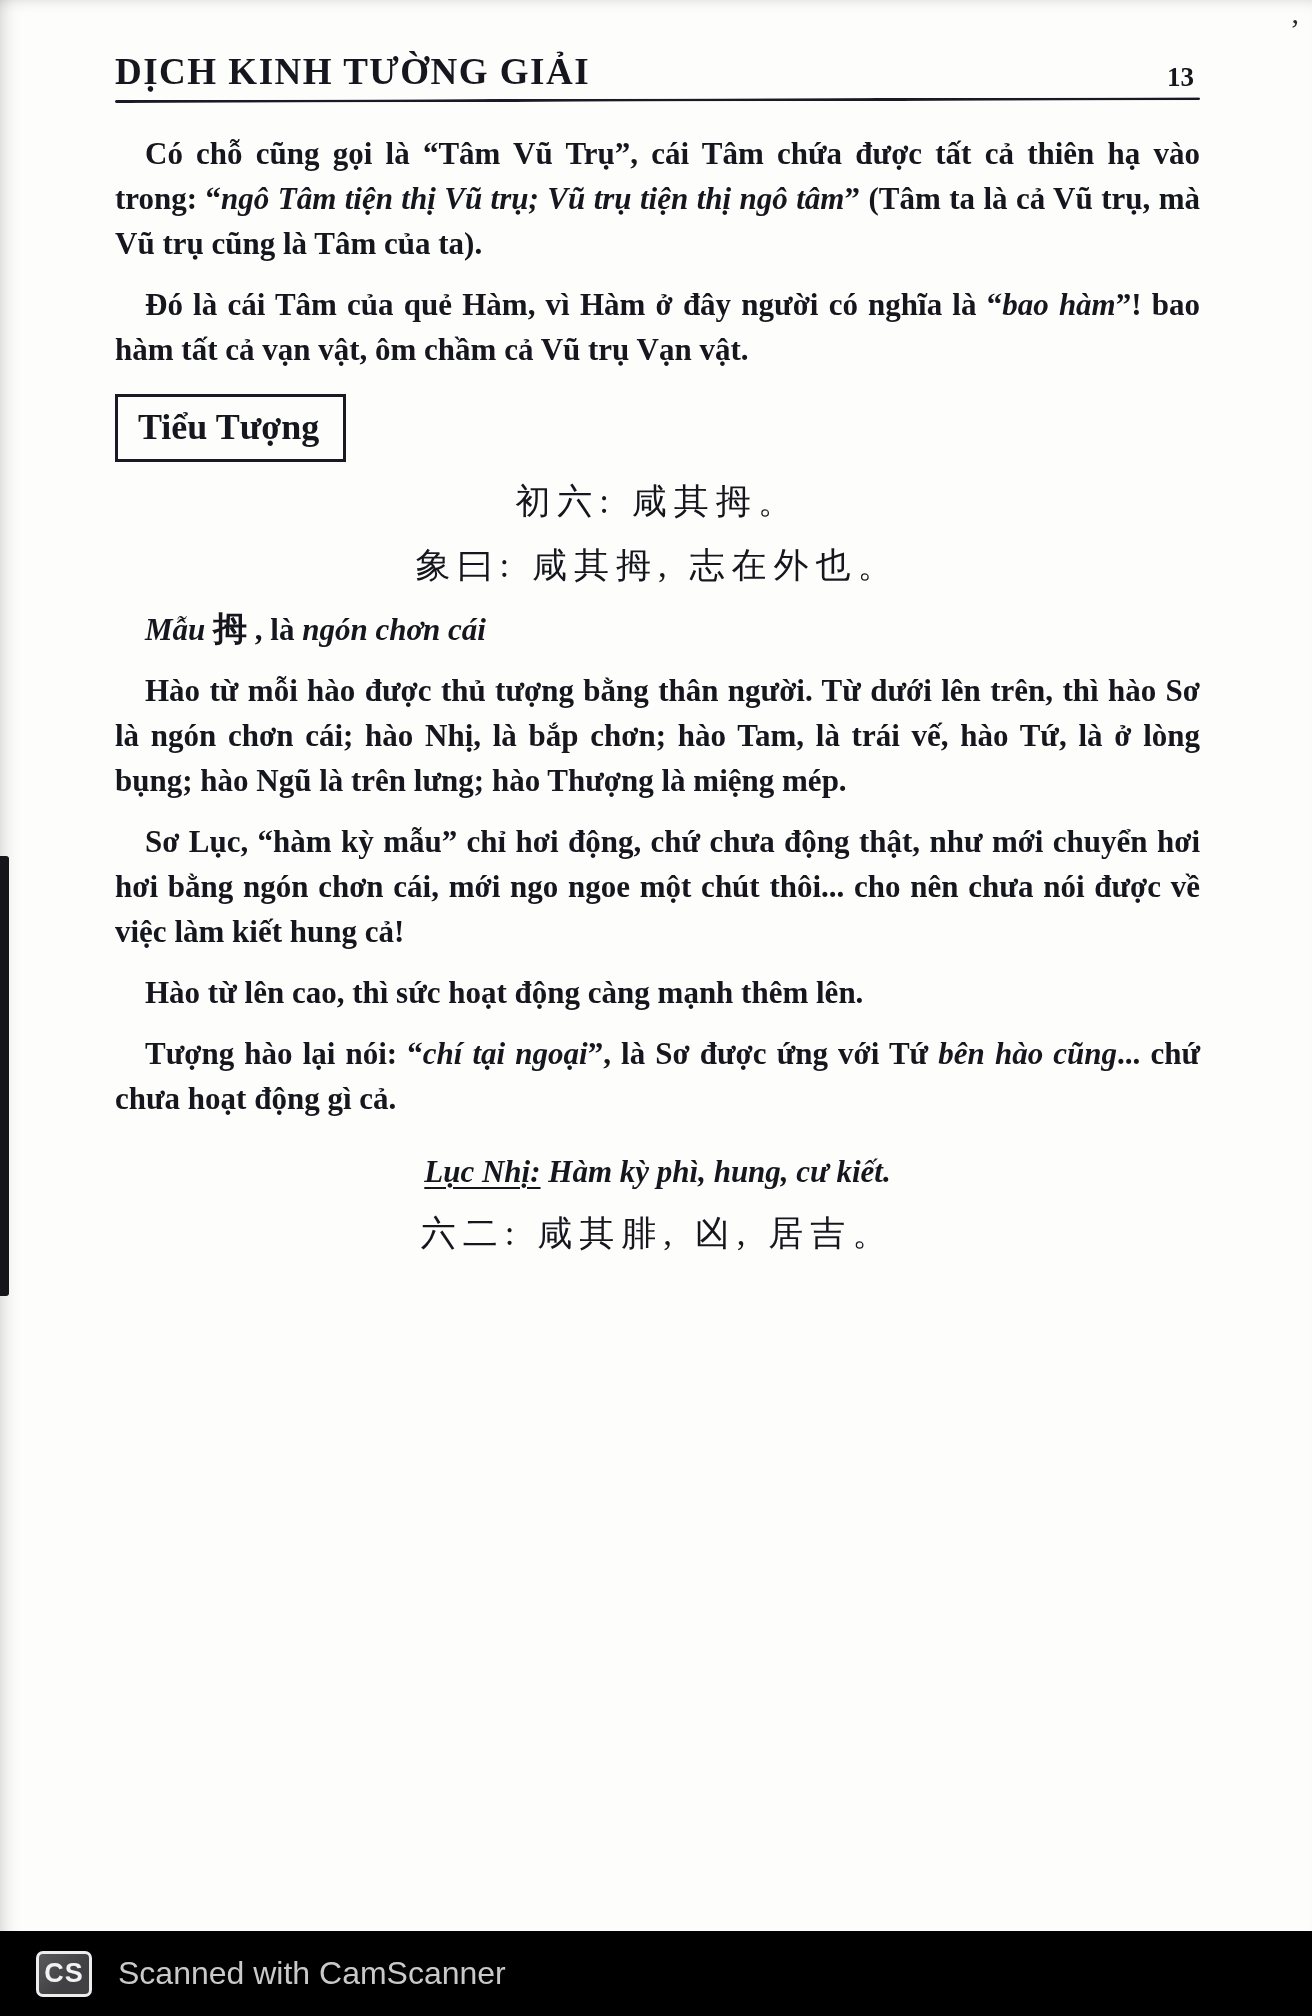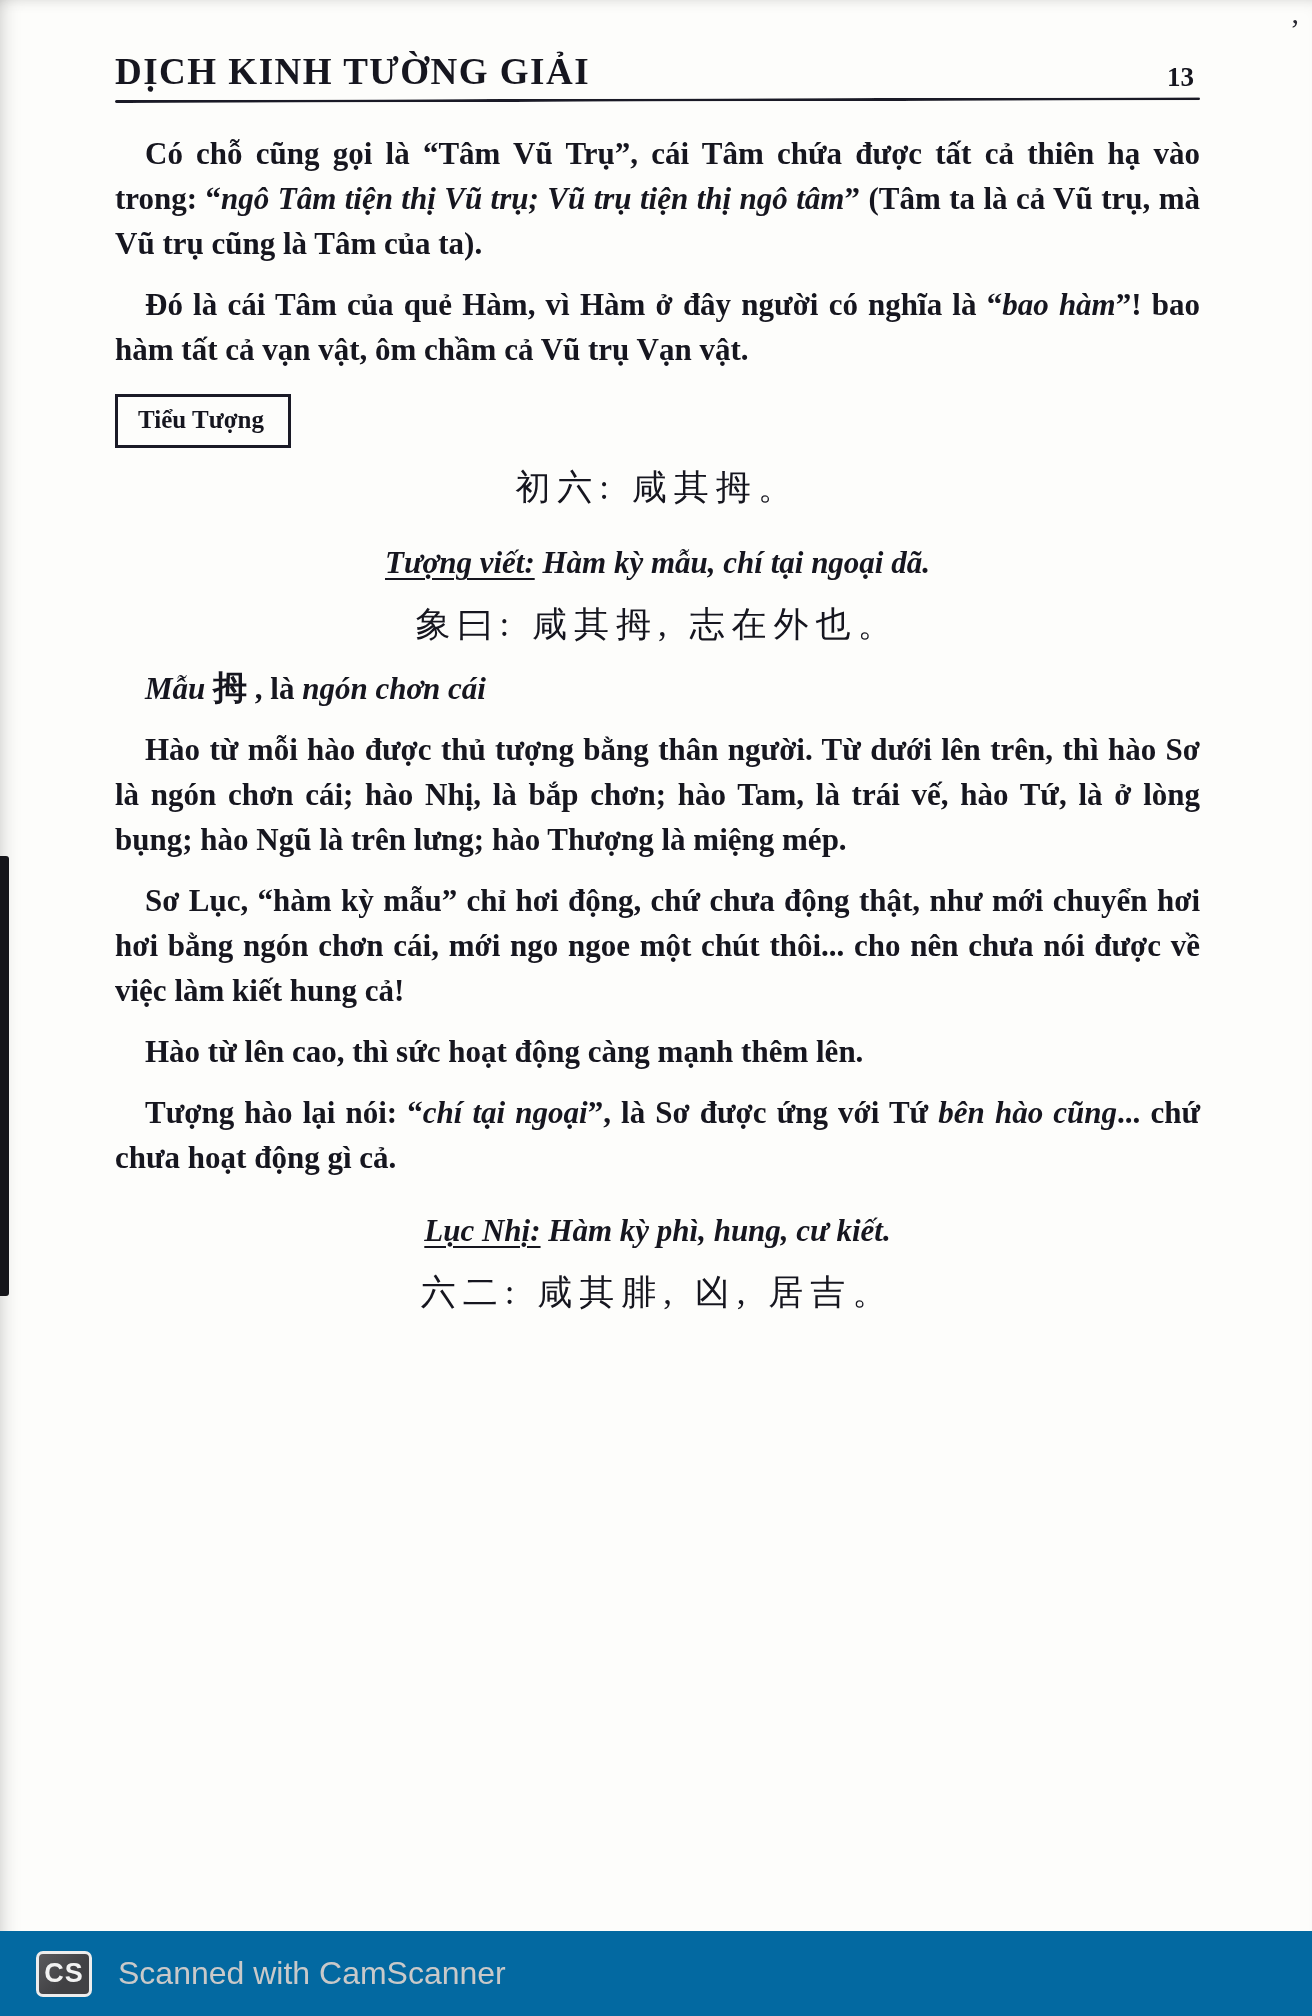--- a/index.html
+++ b/index.html
@@ -43,35 +43,35 @@
     font-size:31px; font-weight:bold; font-style:italic;
     text-align:center; margin-top:28px; line-height:45px;
   }
   .center-han{
     font-size:35px; text-align:center; margin-top:16px; line-height:48px;
     letter-spacing:7px; font-weight:normal;
   }
   .box-row{ margin-top:22px; }
   .heading-box{
     display:inline-block; border:3px solid #1a1a26;
-    font-size:25px; font-weight:bold; padding:9px 24px 11px 20px;
+    font-size:36px; font-weight:bold; padding:9px 24px 11px 20px;
   }
   .it{ font-style:italic; }
   .un{ text-decoration:underline; text-underline-offset:5px; text-decoration-thickness:2px; }
   .cjk{ font-style:normal; font-size:34px; }
   .scan-line{
     position:absolute; left:0; top:856px; width:9px; height:440px;
     background:#15151a; border-radius:0 3px 3px 0;
   }
   .scan-speck{
     position:absolute; right:12px; top:12px; font-size:30px; color:#2a2a33;
   }
   .footer-bar{
     position:absolute; left:0; right:0; bottom:0; height:85px;
-    background:#0369a1;
+    background:#000000;
     display:flex; align-items:center;
     font-family:"Liberation Sans", sans-serif;
     padding-left:36px;
   }
   .cs-logo{
     width:56px; height:46px;
     border:3px solid #ededed; border-radius:7px;
     color:#f2f2f2; font-weight:bold; font-size:27px;
     display:flex; align-items:center; justify-content:center;
     letter-spacing:1px;
@@ -92,21 +92,20 @@
       <span class="header-title">DỊCH KINH TƯỜNG GIẢI</span>
       <span class="header-page">13</span>
     </div>
     <div class="header-rule"></div>
 
     <div class="content">
         <div class="para"><span class="">Có chỗ cũng gọi là “Tâm Vũ Trụ”, cái Tâm chứa được tất cả thiên hạ vào trong: “</span><span class="it">ngô Tâm tiện thị Vũ trụ; Vũ trụ tiện thị ngô tâm</span><span class="">” (Tâm ta là cả Vũ trụ, mà Vũ trụ cũng là Tâm của ta).</span></div>
         <div class="para"><span class="">Đó là cái Tâm của quẻ Hàm, vì Hàm ở đây người có nghĩa là “</span><span class="it">bao hàm</span><span class="">”! bao hàm tất cả vạn vật, ôm chầm cả Vũ trụ Vạn vật.</span></div>
         <div class="box-row"><span class="heading-box">Tiểu Tượng</span></div>
         <div class="center-han">初六: 咸其拇。</div>
-        <div class="center-viet"><span class="it un">Tượng viết:</span><span class="it"> Hàm kỳ mẫu, chí tại ngoại dã.</span></div>
         <div class="center-han">象曰: 咸其拇, 志在外也。</div>
         <div class="para"><span class="it">Mẫu </span><span class="cjk">拇</span><span class=""> , là </span><span class="it">ngón chơn cái</span></div>
         <div class="para"><span class="">Hào từ mỗi hào được thủ tượng bằng thân người. Từ dưới lên trên, thì hào Sơ là ngón chơn cái; hào Nhị, là bắp chơn; hào Tam, là trái vế, hào Tứ, là ở lòng bụng; hào Ngũ là trên lưng; hào Thượng là miệng mép.</span></div>
         <div class="para"><span class="">Sơ Lục, “hàm kỳ mẫu” chỉ hơi động, chứ chưa động thật, như mới chuyển hơi hơi bằng ngón chơn cái, mới ngo ngoe một chút thôi... cho nên chưa nói được về việc làm kiết hung cả!</span></div>
         <div class="para"><span class="">Hào từ lên cao, thì sức hoạt động càng mạnh thêm lên.</span></div>
         <div class="para"><span class="">Tượng hào lại nói: “</span><span class="it">chí tại ngoại</span><span class="">”, là Sơ được ứng với Tứ </span><span class="it">bên hào cũng</span><span class="">... chứ chưa hoạt động gì cả.</span></div>
         <div class="center-viet"><span class="it un">Lục Nhị:</span><span class="it"> Hàm kỳ phì, hung, cư kiết.</span></div>
         <div class="center-han">六二: 咸其腓, 凶, 居吉。</div>
       </div>
   </div>

